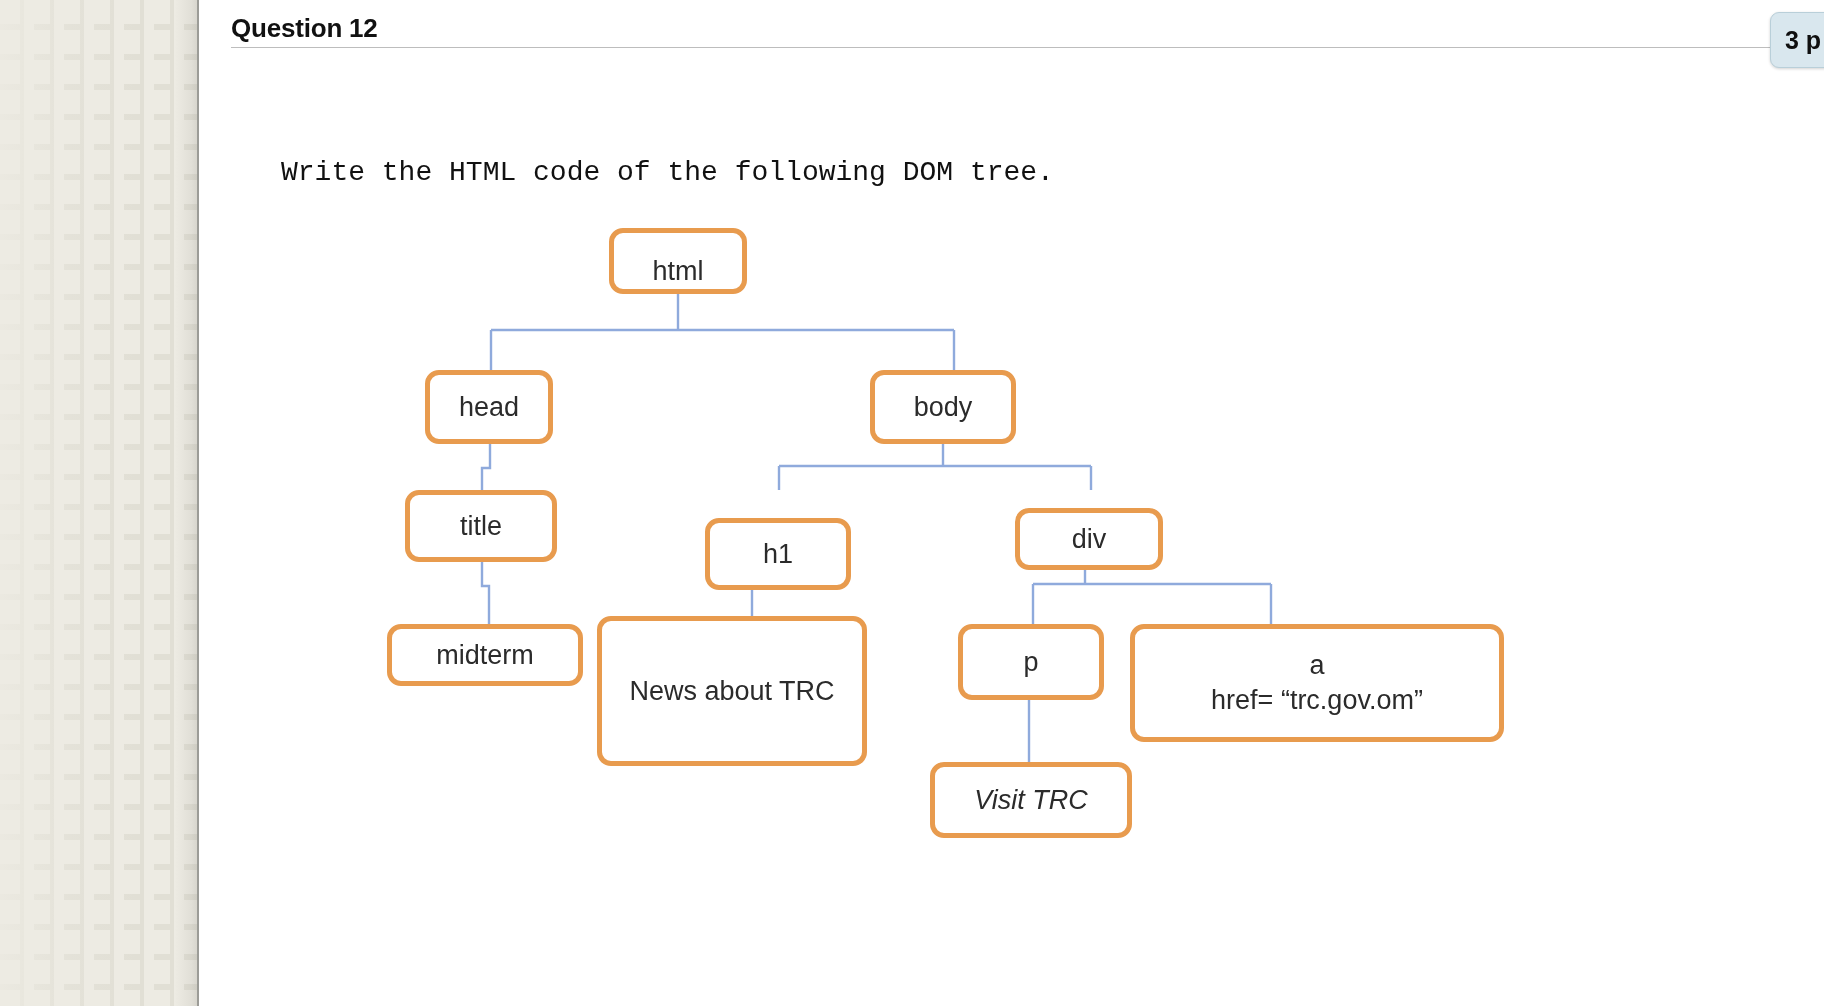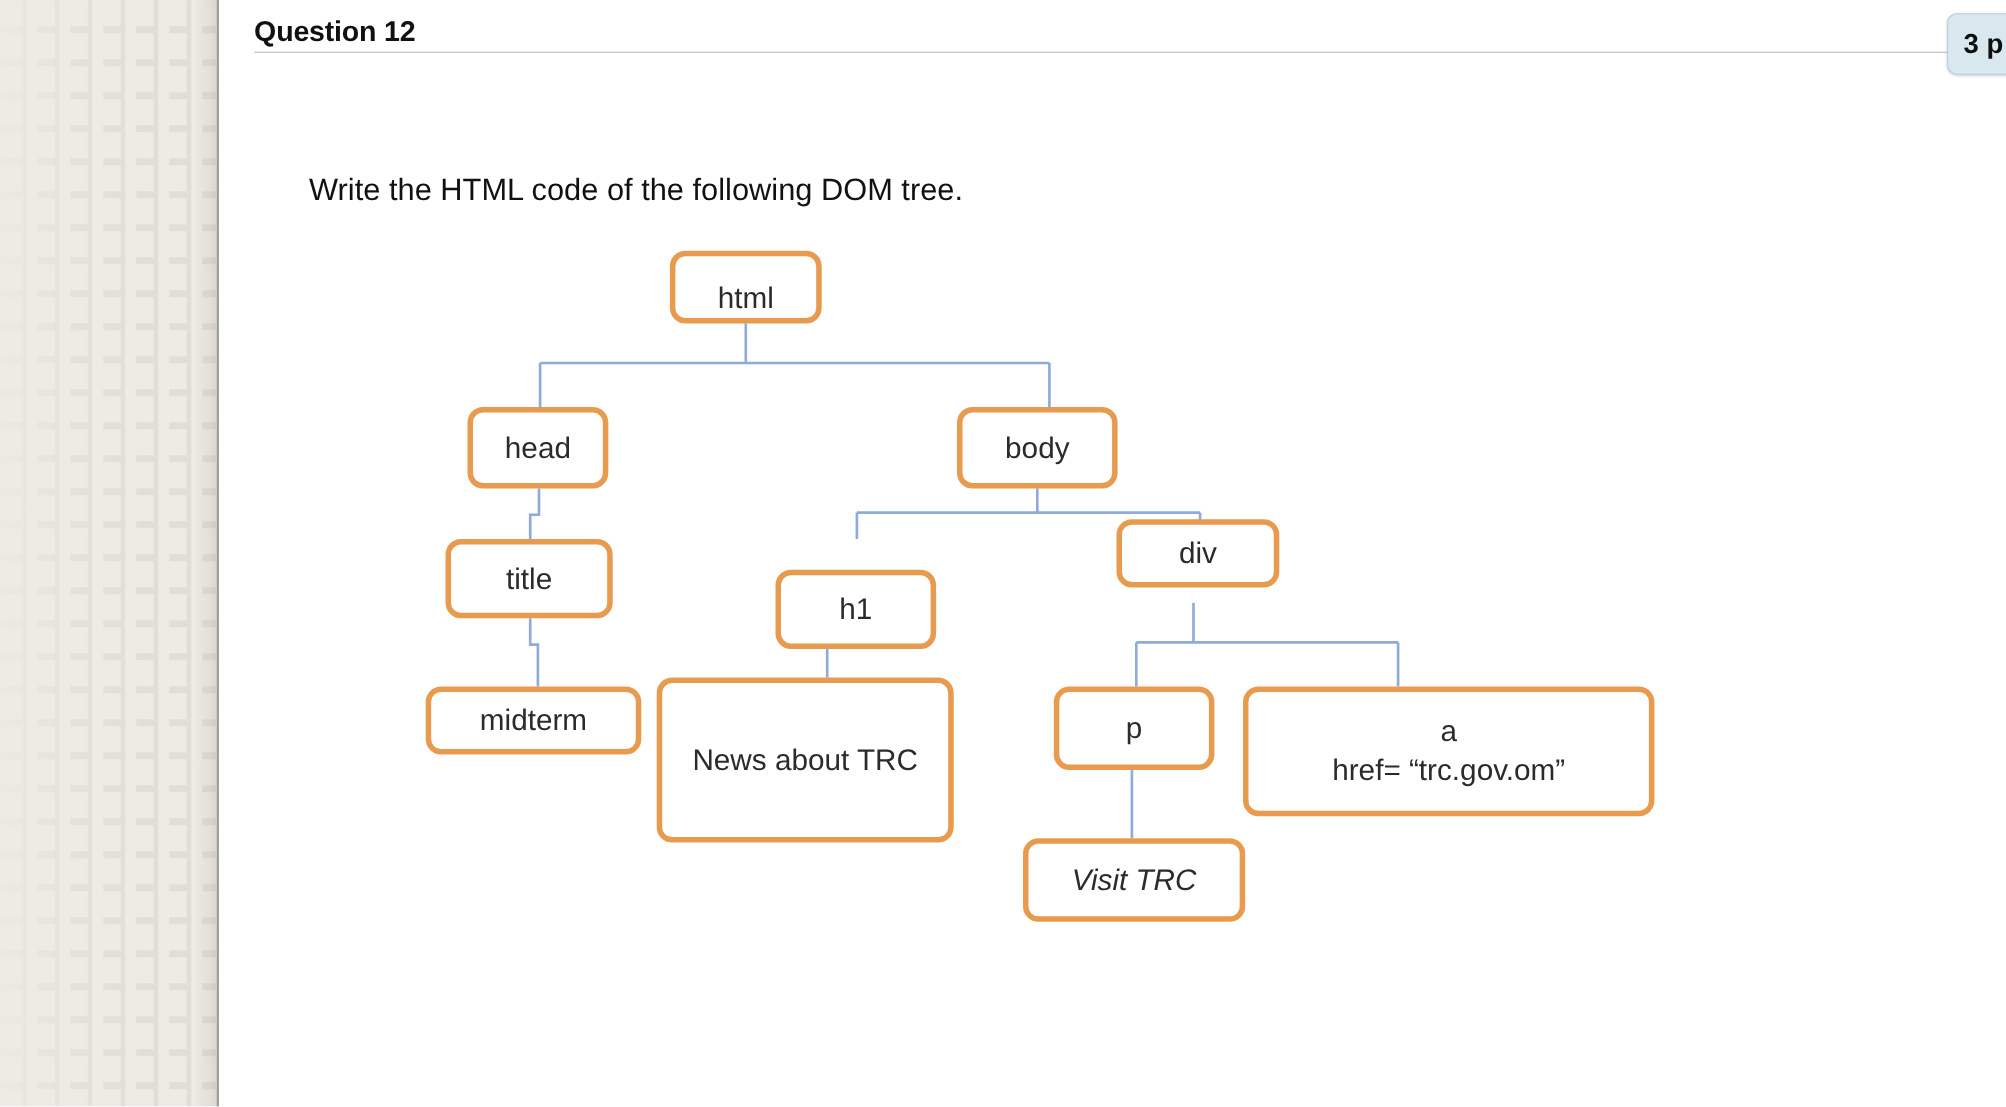--- a/index.html
+++ b/index.html
@@ -92,21 +92,21 @@
     font-size: 25px;
     font-weight: bold;
     color: #0f0f0f;
     white-space: nowrap;
     overflow: hidden;
   }
 
   #prompt-text {
     position: absolute;
     left: 80px; top: 157px;
-    font-family: Liberation Sans, sans-serif;
+    font-family: Liberation Mono, monospace;
     font-size: 28px;
     color: #111111;
     white-space: nowrap;
   }
 
   
   #diagram {
     position: absolute;
     left: 0; top: 0;
     width: 1623px; height: 1006px;
@@ -196,21 +196,21 @@
     <div class="node" style="left:669px; top:370px; width:146px; height:74px;">
       <span>body</span>
     </div>
 
     <div class="node" style="left:204px; top:490px; width:152px; height:72px;">
       <span>title</span>
     </div>
     <div class="node" style="left:504px; top:518px; width:146px; height:72px;">
       <span>h1</span>
     </div>
-    <div class="node" style="left:814px; top:472px; width:148px; height:62px;">
+    <div class="node" style="left:814px; top:508px; width:148px; height:62px;">
       <span>div</span>
     </div>
 
     <div class="node" style="left:186px; top:624px; width:196px; height:62px;">
       <span>midterm</span>
     </div>
     <div class="node" style="left:396px; top:616px; width:270px; height:150px;">
       <span>News about TRC</span>
     </div>
     <div class="node" style="left:757px; top:624px; width:146px; height:76px;">

